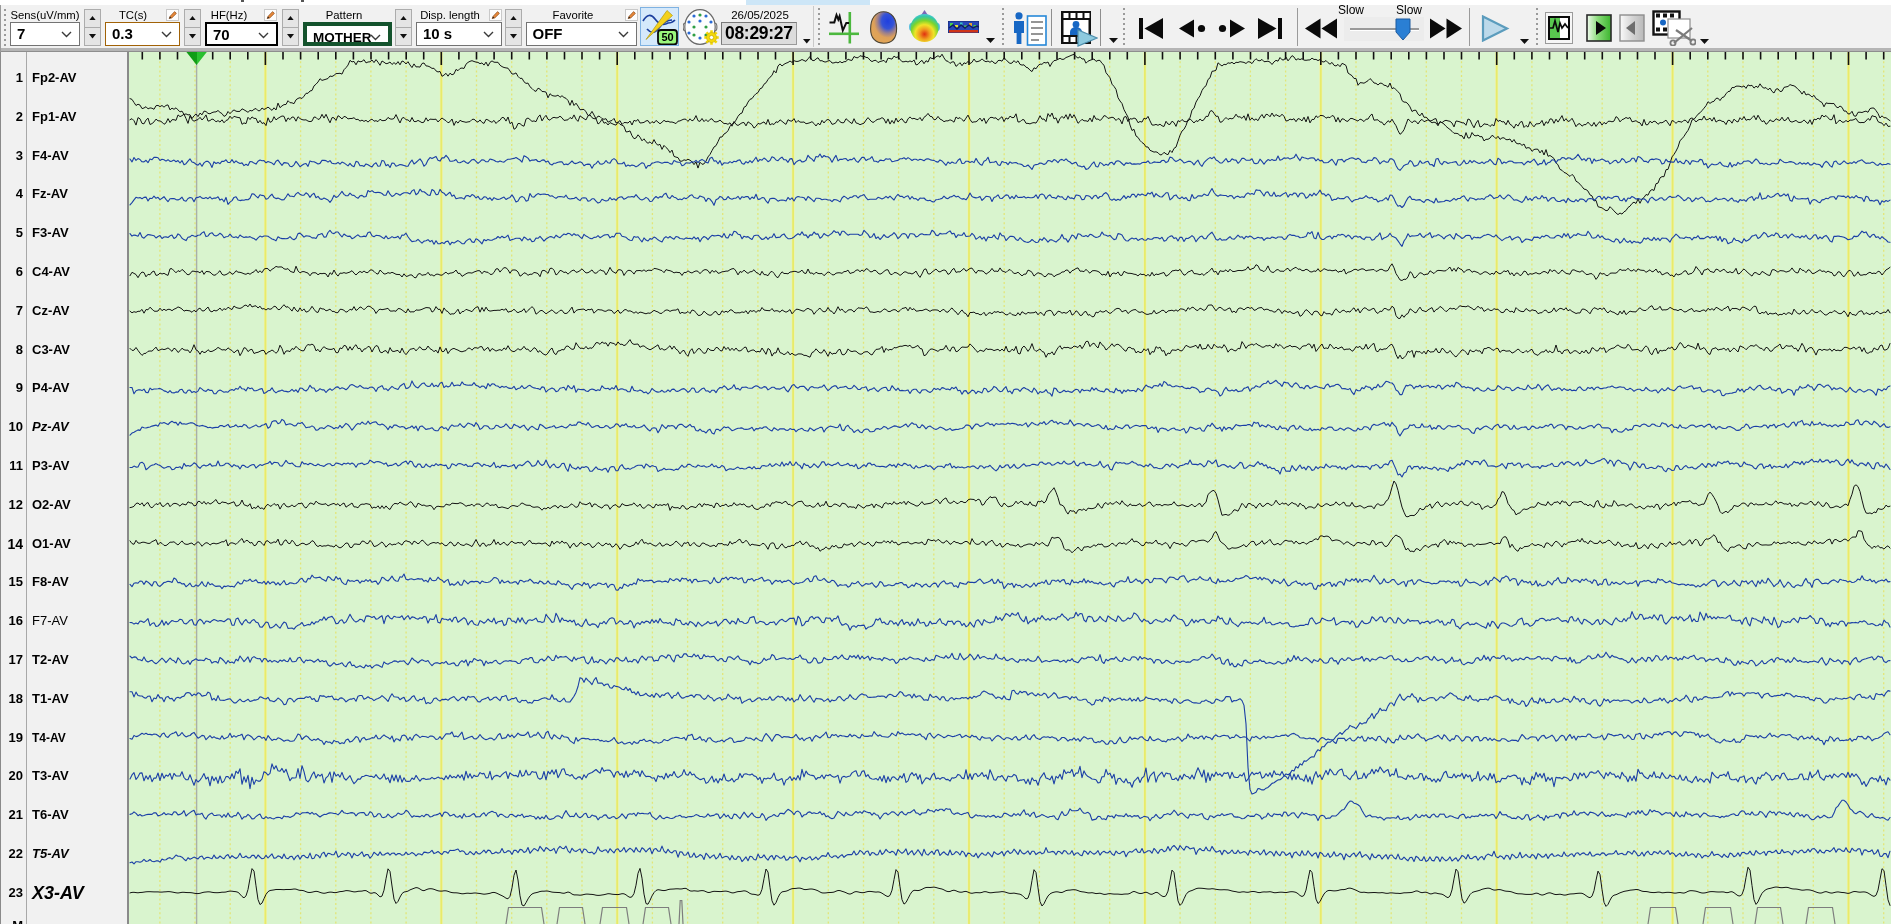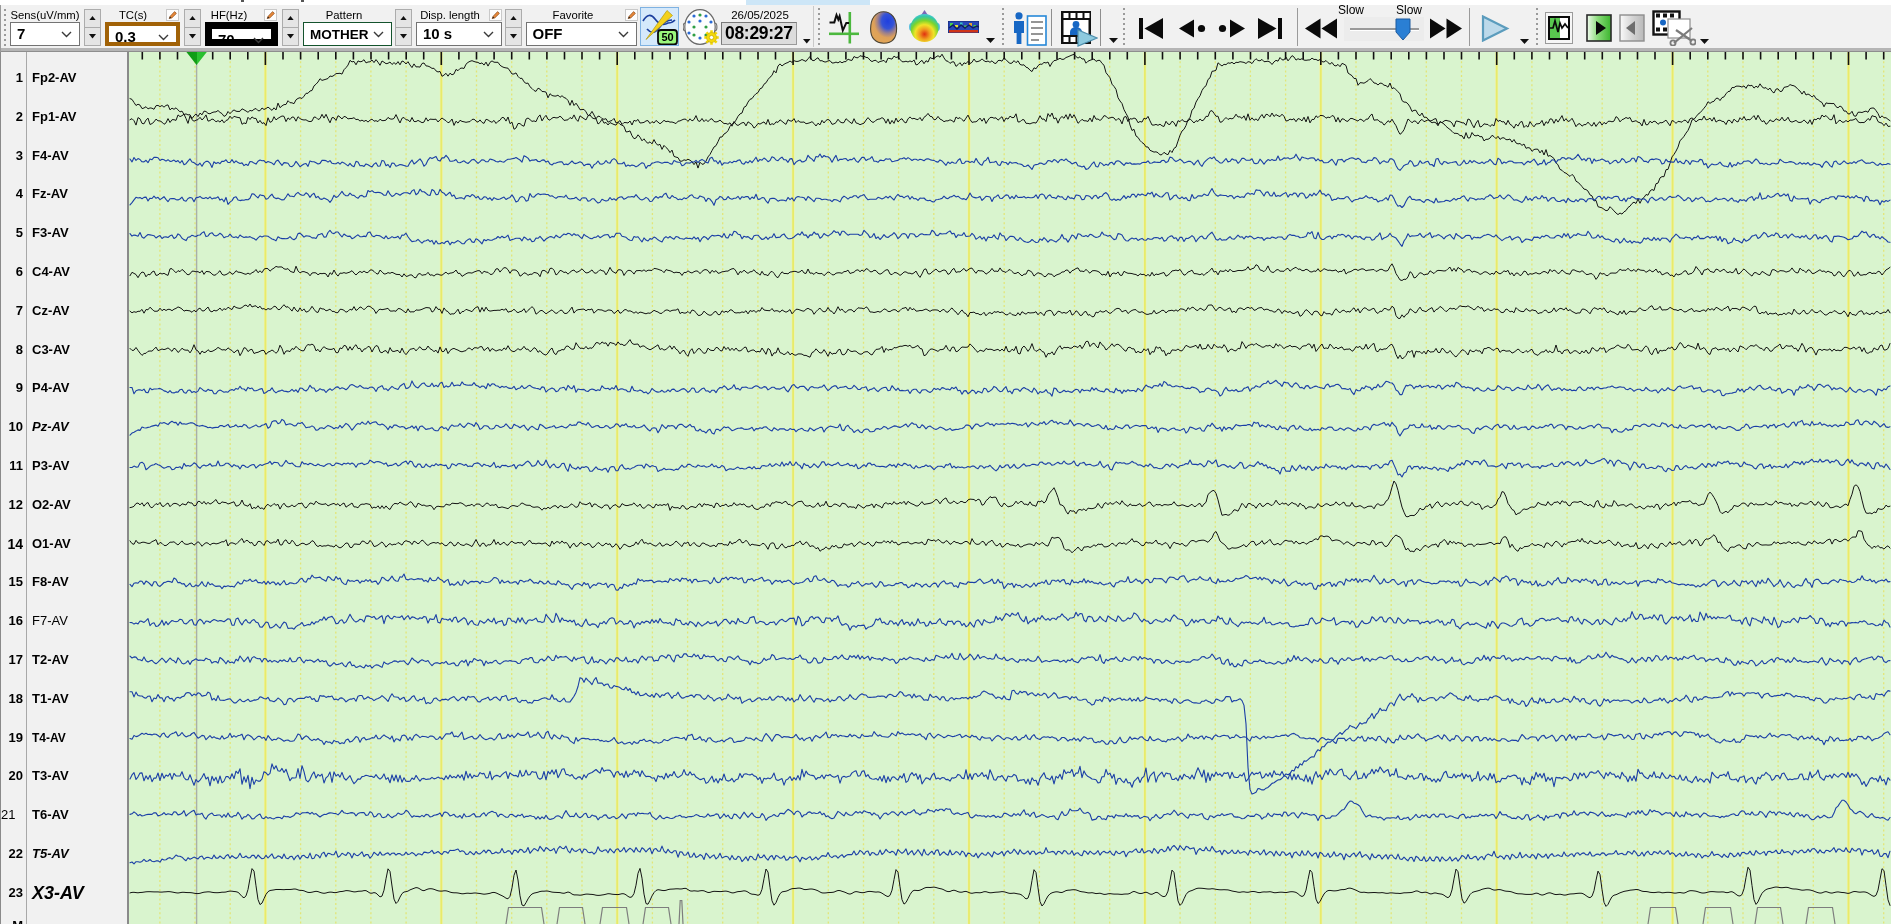--- a/index.html
+++ b/index.html
@@ -23,63 +23,63 @@
     </div>
     <div style="position:absolute;left:84px;top:9px;width:17px;height:36.5px;background:#e5e5e5;border:1px solid #acacac;box-sizing:border-box"></div>
     <div style="position:absolute;left:84px;top:27px;width:17px;height:1px;background:#acacac"></div>
     <svg style="position:absolute;left:89px;top:15.5px" width="7" height="4.5">
       <polygon points="3.5,0 7,4.5 0,4.5" fill="#111"></polygon>
     </svg>
     <svg style="position:absolute;left:89px;top:34px" width="7" height="4.5">
       <polygon points="0,0 7,0 3.5,4.5" fill="#111"></polygon>
     </svg>
 <div style="position:absolute;left:73px;top:9px;width:120px;text-align:center;font-size:11.3px">TC(s)</div>
-    <div style="position:absolute;left:105px;top:21.5px;width:75px;height:24px;background:#fff;border:4px solid #a16207;box-sizing:border-box">
+    <div style="position:absolute;left:105px;top:21.5px;width:75px;height:24px;background:#fff;border:1px solid #a16207;box-sizing:border-box">
       <span style="position:absolute;left:6px;top:2px;font-weight:bold;font-size:15px">0.3</span>
       <svg style="position:absolute;right:7px;top:8px" width="11" height="7">
         <path d="M1 1 L5.5 5.5 L10 1" stroke="#3a3a3a" stroke-width="1.4" fill="none"></path>
       </svg>
     </div>
     <div style="position:absolute;left:166px;top:9px;width:13px;height:12px;background:#fdfdfd;border:1px solid #c9c9c9;box-sizing:border-box">
       <svg width="11" height="10" style="position:absolute;left:0px;top:0px">
         <path d="M2.2 8.6 L3.2 6.2 L7.6 1.6 L9.4 3.4 L4.8 7.9 Z" fill="#e8893a" stroke="#8a4a1a" stroke-width="0.7"></path>
         <path d="M2.2 8.6 L3.0 6.6 L4.3 7.8 Z" fill="#222"></path>
       </svg>
     </div>
     <div style="position:absolute;left:184px;top:9px;width:17px;height:36.5px;background:#e5e5e5;border:1px solid #acacac;box-sizing:border-box"></div>
     <div style="position:absolute;left:184px;top:27px;width:17px;height:1px;background:#acacac"></div>
     <svg style="position:absolute;left:189px;top:15.5px" width="7" height="4.5">
       <polygon points="3.5,0 7,4.5 0,4.5" fill="#111"></polygon>
     </svg>
     <svg style="position:absolute;left:189px;top:34px" width="7" height="4.5">
       <polygon points="0,0 7,0 3.5,4.5" fill="#111"></polygon>
     </svg>
 <div style="position:absolute;left:169px;top:9px;width:120px;text-align:center;font-size:11.3px">HF(Hz)</div>
-    <div style="position:absolute;left:205px;top:21.5px;width:73px;height:24px;background:#fff;border:7px solid #000000;box-sizing:border-box">
+    <div style="position:absolute;left:205px;top:21.5px;width:73px;height:24px;background:#fff;border:2px solid #000000;box-sizing:border-box">
       <span style="position:absolute;left:6px;top:2px;font-weight:bold;font-size:15px">70</span>
       <svg style="position:absolute;right:7px;top:8px" width="11" height="7">
         <path d="M1 1 L5.5 5.5 L10 1" stroke="#3a3a3a" stroke-width="1.4" fill="none"></path>
       </svg>
     </div>
     <div style="position:absolute;left:264px;top:9px;width:13px;height:12px;background:#fdfdfd;border:1px solid #c9c9c9;box-sizing:border-box">
       <svg width="11" height="10" style="position:absolute;left:0px;top:0px">
         <path d="M2.2 8.6 L3.2 6.2 L7.6 1.6 L9.4 3.4 L4.8 7.9 Z" fill="#e8893a" stroke="#8a4a1a" stroke-width="0.7"></path>
         <path d="M2.2 8.6 L3.0 6.6 L4.3 7.8 Z" fill="#222"></path>
       </svg>
     </div>
     <div style="position:absolute;left:282px;top:9px;width:17px;height:36.5px;background:#e5e5e5;border:1px solid #acacac;box-sizing:border-box"></div>
     <div style="position:absolute;left:282px;top:27px;width:17px;height:1px;background:#acacac"></div>
     <svg style="position:absolute;left:287px;top:15.5px" width="7" height="4.5">
       <polygon points="3.5,0 7,4.5 0,4.5" fill="#111"></polygon>
     </svg>
     <svg style="position:absolute;left:287px;top:34px" width="7" height="4.5">
       <polygon points="0,0 7,0 3.5,4.5" fill="#111"></polygon>
     </svg>
 <div style="position:absolute;left:284px;top:9px;width:120px;text-align:center;font-size:11.3px">Pattern</div>
-    <div style="position:absolute;left:303px;top:21.5px;width:89px;height:24px;background:#fff;border:1px solid #14532d;box-sizing:border-box">
+    <div style="position:absolute;left:303px;top:21.5px;width:89px;height:24px;background:#fff;border:4px solid #14532d;box-sizing:border-box">
       <span style="position:absolute;left:6px;top:2px;font-weight:bold;font-size:15px"><span style="font-size:13.5px">MOTHER</span></span>
       <svg style="position:absolute;right:7px;top:8px" width="11" height="7">
         <path d="M1 1 L5.5 5.5 L10 1" stroke="#3a3a3a" stroke-width="1.4" fill="none"></path>
       </svg>
     </div>
     <div style="position:absolute;left:395px;top:9px;width:17px;height:36.5px;background:#e5e5e5;border:1px solid #acacac;box-sizing:border-box"></div>
     <div style="position:absolute;left:395px;top:27px;width:17px;height:1px;background:#acacac"></div>
     <svg style="position:absolute;left:400px;top:15.5px" width="7" height="4.5">
       <polygon points="3.5,0 7,4.5 0,4.5" fill="#111"></polygon>
     </svg>
@@ -387,21 +387,21 @@
 <div style="position:absolute;left:0;top:561.2px;width:22px;text-align:right;font-weight:bold;font-size:13px;line-height:16px">16</div>
 <div style="position:absolute;left:31px;top:561.2px;font-weight:normal;font-size:13px;line-height:16px">F7-AV</div>
 <div style="position:absolute;left:0;top:600.0px;width:22px;text-align:right;font-weight:bold;font-size:13px;line-height:16px">17</div>
 <div style="position:absolute;left:31px;top:600.0px;font-weight:bold;font-size:13px;line-height:16px">T2-AV</div>
 <div style="position:absolute;left:0;top:638.8px;width:22px;text-align:right;font-weight:bold;font-size:13px;line-height:16px">18</div>
 <div style="position:absolute;left:31px;top:638.8px;font-weight:bold;font-size:13px;line-height:16px">T1-AV</div>
 <div style="position:absolute;left:0;top:677.6px;width:22px;text-align:right;font-weight:bold;font-size:13px;line-height:16px">19</div>
 <div style="position:absolute;left:31px;top:677.6px;font-weight:bold;font-size:12px;line-height:16px">T4-AV</div>
 <div style="position:absolute;left:0;top:716.4px;width:22px;text-align:right;font-weight:bold;font-size:13px;line-height:16px">20</div>
 <div style="position:absolute;left:31px;top:716.4px;font-weight:bold;font-size:13px;line-height:16px">T3-AV</div>
-<div style="position:absolute;left:0;top:755.2px;width:22px;text-align:left;font-weight:normal;font-size:13px;line-height:16px">21</div>
+<div style="position:absolute;left:0;top:755.2px;width:22px;text-align:right;font-weight:bold;font-size:13px;line-height:16px">21</div>
 <div style="position:absolute;left:31px;top:755.2px;font-weight:bold;font-size:13px;line-height:16px">T6-AV</div>
 <div style="position:absolute;left:0;top:794.0px;width:22px;text-align:right;font-weight:bold;font-size:13px;line-height:16px">22</div>
 <div style="position:absolute;left:31px;top:794.0px;font-weight:bold;font-style:italic;font-size:13px;line-height:16px">T5-AV</div>
 <div style="position:absolute;left:0;top:832.8px;width:22px;text-align:right;font-weight:bold;font-size:13px;line-height:16px">23</div>
 <div style="position:absolute;left:31px;top:832.8px;font-weight:bold;font-style:italic;font-size:18px;line-height:16px">X3-AV</div>
 <div style="position:absolute;left:0;top:866px;width:22px;text-align:right;font-weight:bold;font-size:13px;line-height:16px">M</div>
 </div>
 <svg style="position:absolute;left:129px;top:52px" width="1762" height="872" viewBox="129 52 1762 872">
 <rect x="129" y="52" width="1762" height="872" fill="#d9f4ce"></rect>
 <path d="M159.9 52V924 M195.0 52V924 M230.2 52V924 M300.6 52V924 M335.8 52V924 M370.9 52V924 M406.1 52V924 M476.5 52V924 M511.7 52V924 M546.8 52V924 M582.0 52V924 M652.4 52V924 M687.6 52V924 M722.7 52V924 M757.9 52V924 M828.3 52V924 M863.5 52V924 M898.6 52V924 M933.8 52V924 M1004.2 52V924 M1039.4 52V924 M1074.5 52V924 M1109.7 52V924 M1180.1 52V924 M1215.3 52V924 M1250.4 52V924 M1285.6 52V924 M1356.0 52V924 M1391.2 52V924 M1426.3 52V924 M1461.5 52V924 M1531.9 52V924 M1567.1 52V924 M1602.2 52V924 M1637.4 52V924 M1707.8 52V924 M1743.0 52V924 M1778.1 52V924 M1813.3 52V924 M1883.7 52V924" stroke="#e3e578" stroke-width="1.3" stroke-dasharray="2 2.6" fill="none"></path>

